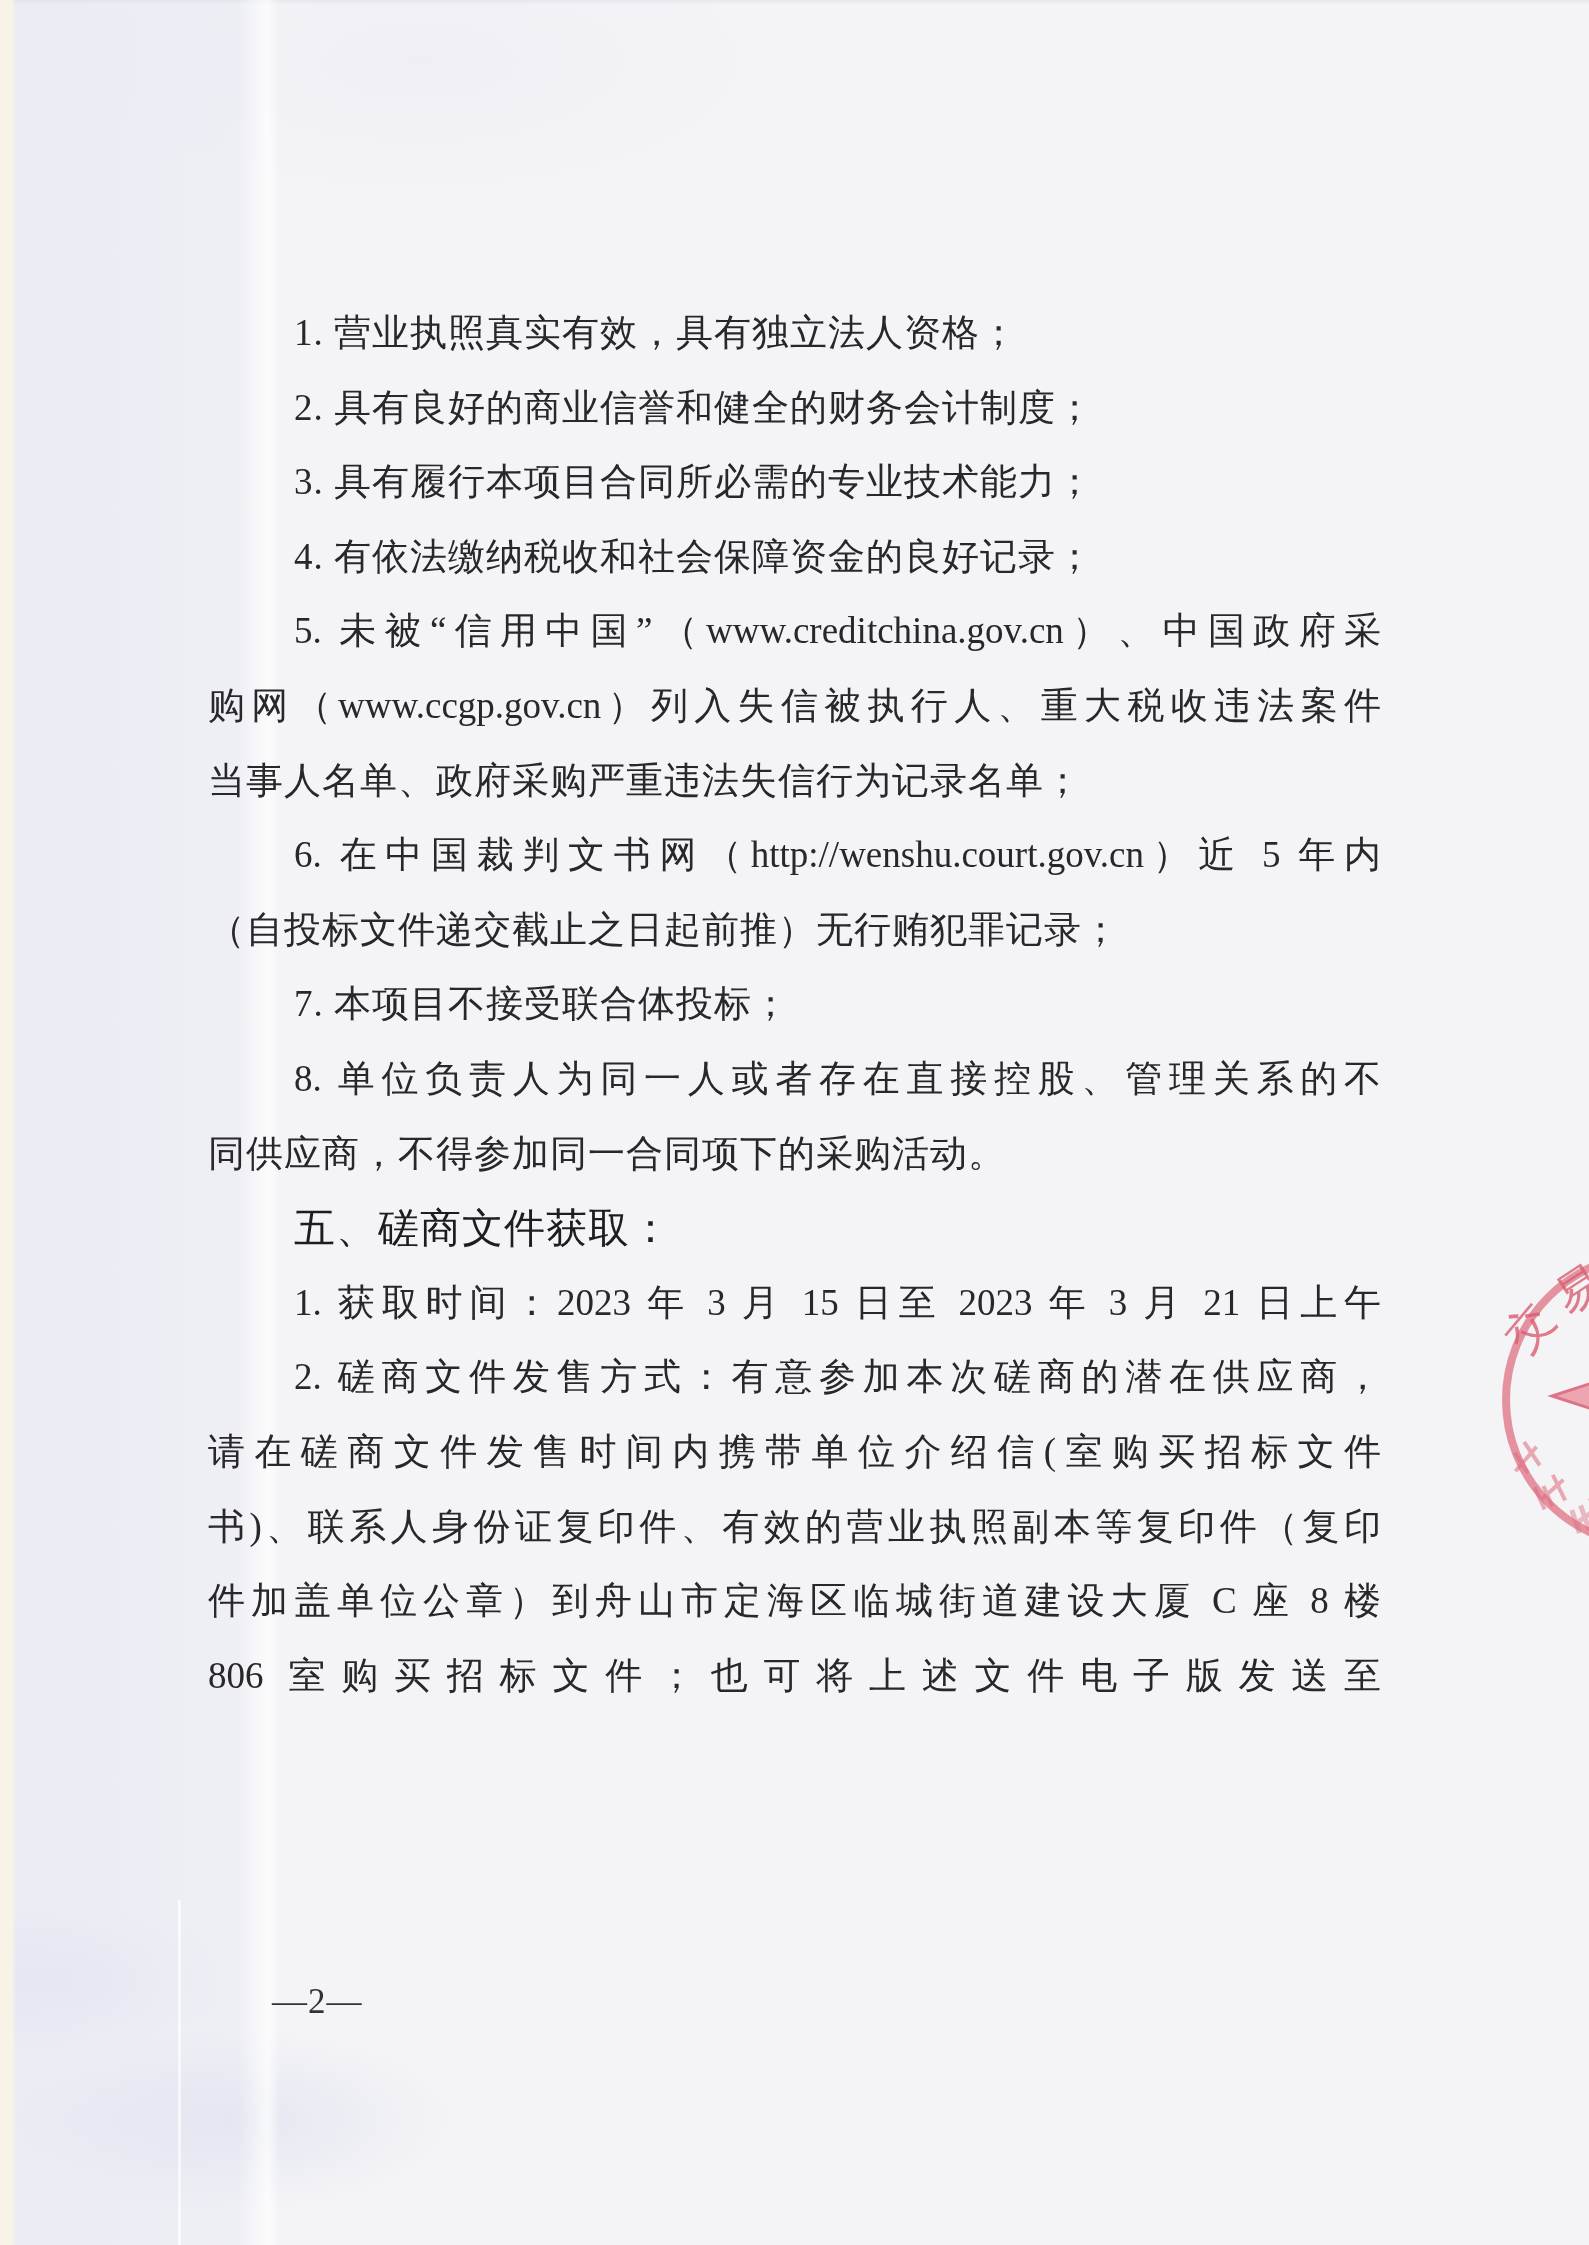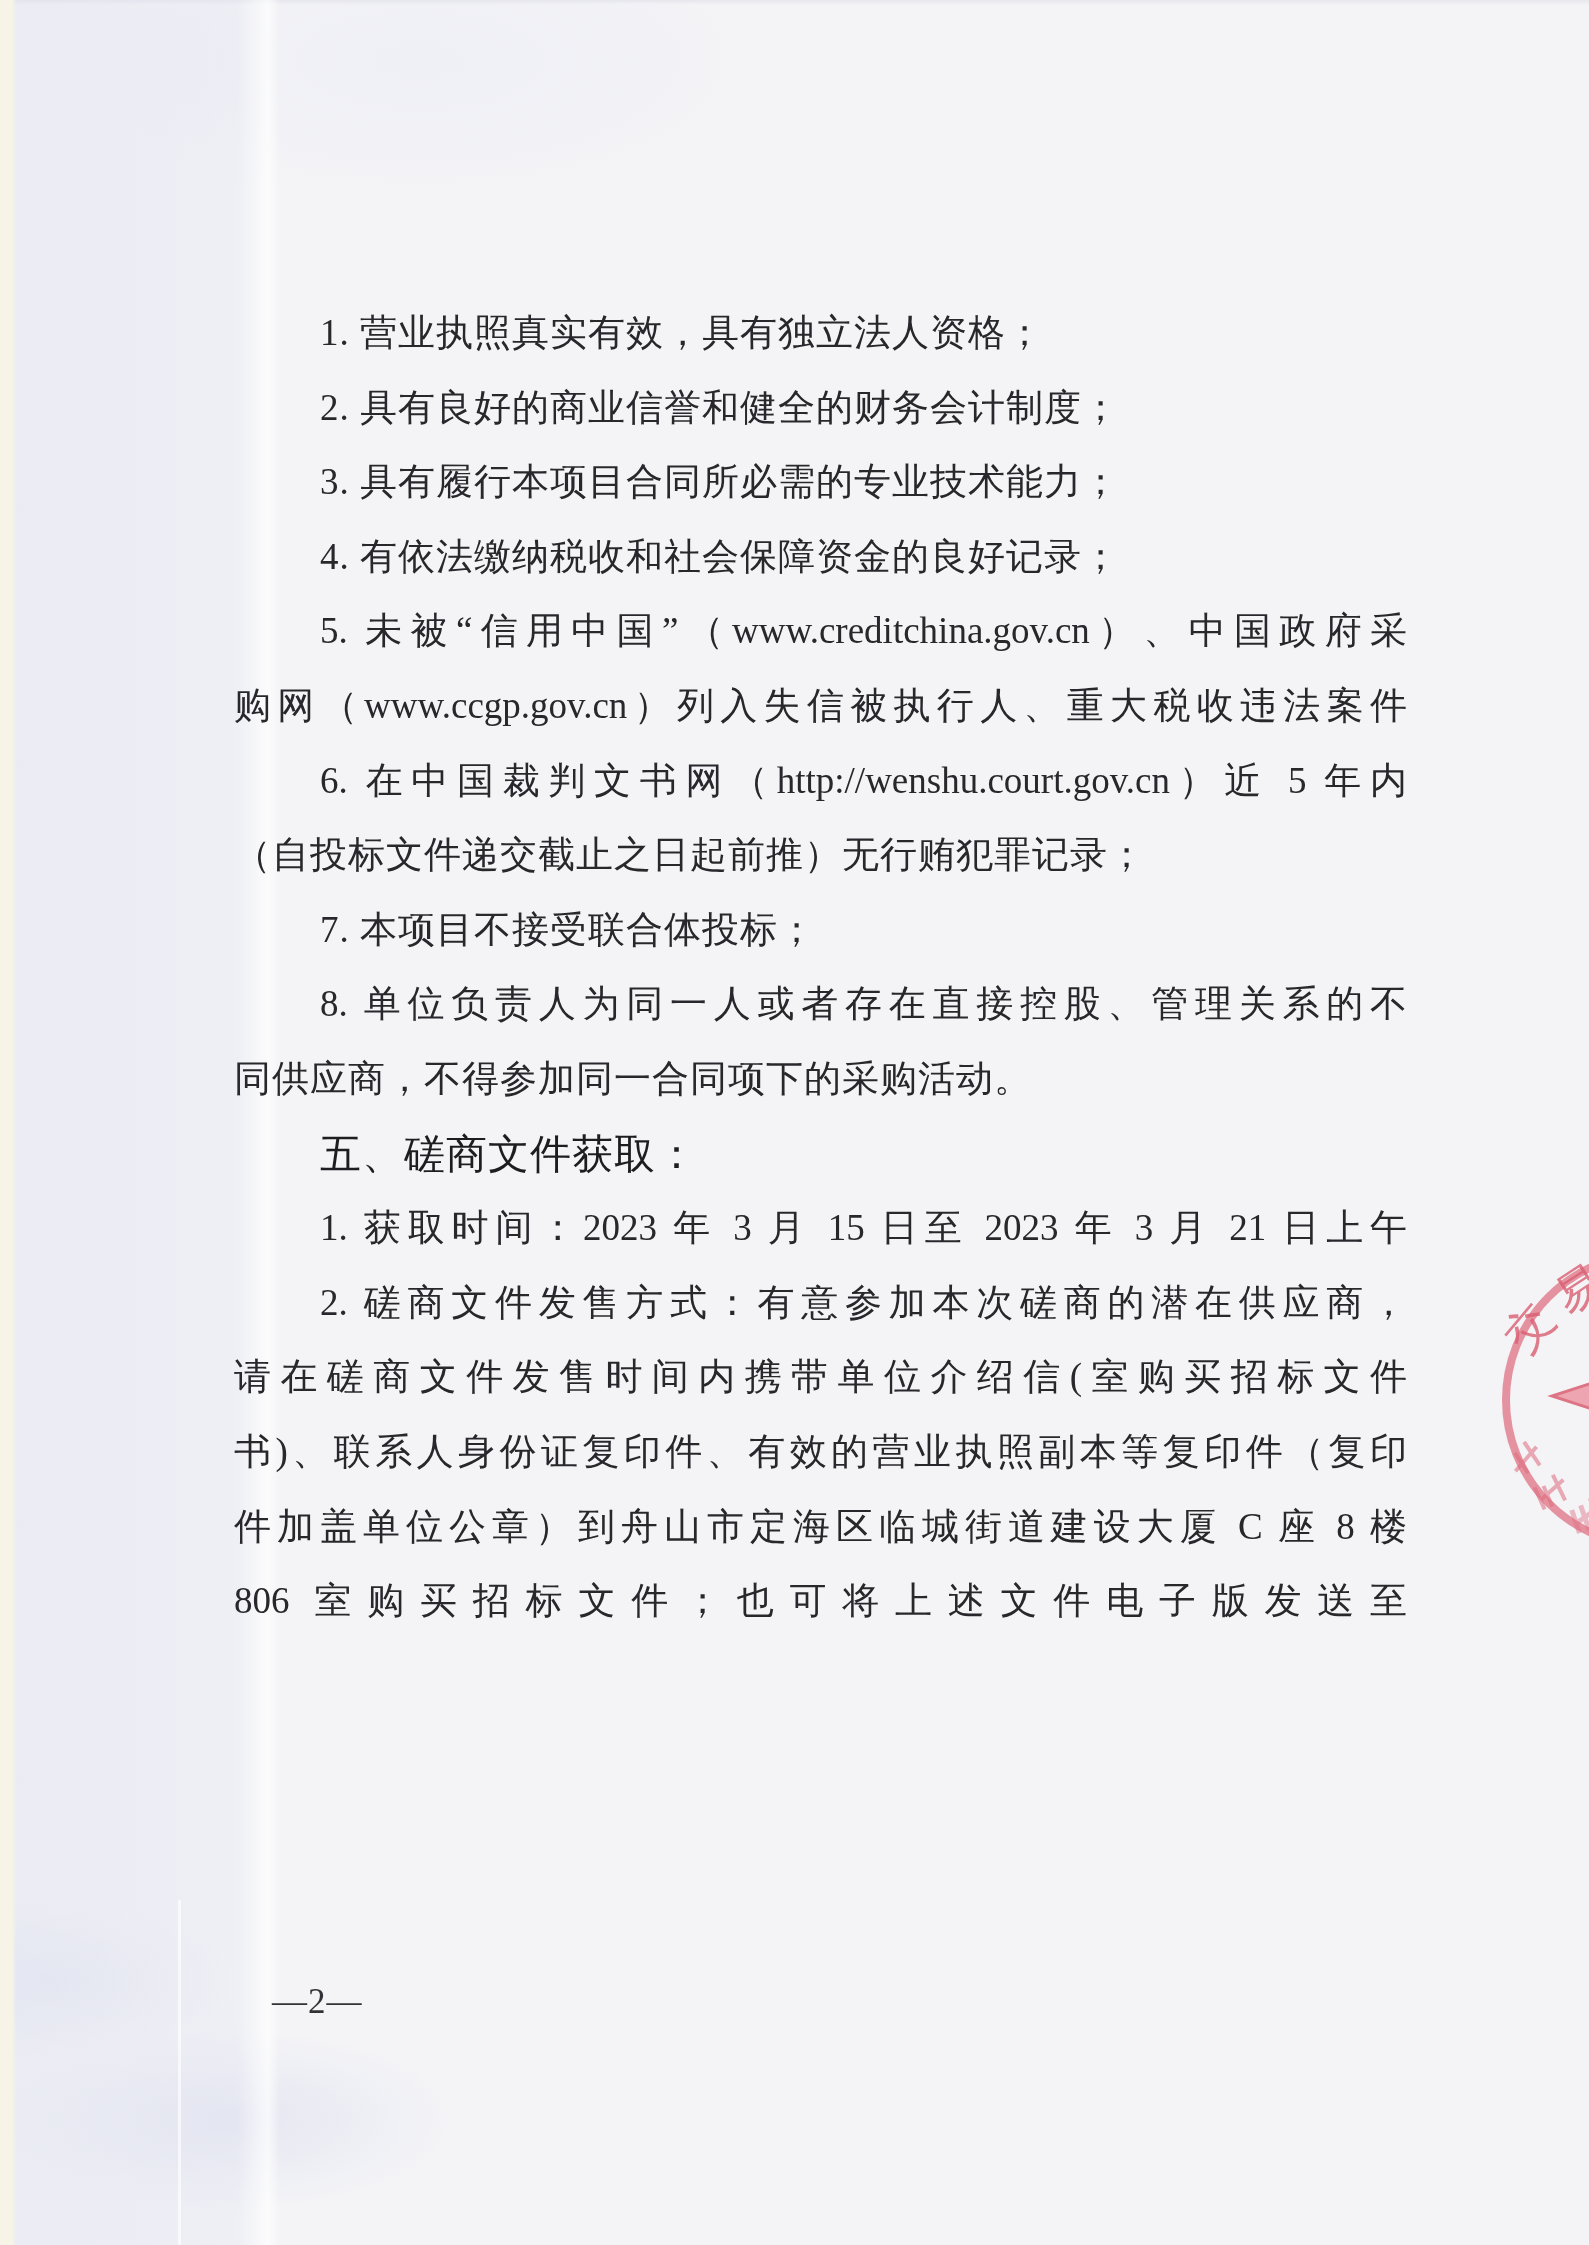--- a/index.html
+++ b/index.html
@@ -20,21 +20,21 @@
       radial-gradient(ellipse 320px 130px at 230px 2120px,rgba(209,213,233,0.45),rgba(209,213,233,0) 70%),
       radial-gradient(ellipse 260px 110px at 50px 1980px,rgba(213,217,236,0.38),rgba(213,217,236,0) 70%),
       radial-gradient(ellipse 500px 200px at 420px 60px,rgba(222,224,240,0.25),rgba(222,224,240,0) 70%),
       linear-gradient(180deg,rgba(205,206,216,0.35) 0px,rgba(205,206,216,0) 5px);
   }
   .crease{
     position:absolute;left:178px;top:1900px;width:3px;height:345px;
     background:rgba(255,255,255,0.65);pointer-events:none;
   }
   .text-block{
-    position:absolute;left:234px;top:296px;width:1173px;
+    position:absolute;left:208px;top:296px;width:1173px;
     font-size:37px;line-height:74.6px;
   }
   .line{letter-spacing:1px;}
   .line.just{text-align:justify;text-align-last:justify;letter-spacing:0;}
   .line.ind{text-indent:86px;}
   .line.head{
     font-family:"Liberation Sans","DejaVu Sans",sans-serif;
     font-weight:400;font-size:41px;letter-spacing:1px;color:#1d1c20;
   }
   .pagenum{
@@ -50,20 +50,21 @@
 
   <div class="crease"></div>
 
   <div class="text-block">
     <div class="line ind">1. 营业执照真实有效，具有独立法人资格；</div>
     <div class="line ind">2. 具有良好的商业信誉和健全的财务会计制度；</div>
     <div class="line ind">3. 具有履行本项目合同所必需的专业技术能力；</div>
     <div class="line ind">4. 有依法缴纳税收和社会保障资金的良好记录；</div>
     <div class="line ind just">5. 未被“信用中国”（www.creditchina.gov.cn）、中国政府采</div>
     <div class="line just">购网（www.ccgp.gov.cn）列入失信被执行人、重大税收违法案件</div>
+    <div class="line">当事人名单、政府采购严重违法失信行为记录名单；</div>
     <div class="line ind just">6. 在中国裁判文书网（http://wenshu.court.gov.cn）近 5 年内</div>
     <div class="line">（自投标文件递交截止之日起前推）无行贿犯罪记录；</div>
     <div class="line ind">7. 本项目不接受联合体投标；</div>
     <div class="line ind just">8. 单位负责人为同一人或者存在直接控股、管理关系的不</div>
     <div class="line">同供应商，不得参加同一合同项下的采购活动。</div>
     <div class="line ind head">五、磋商文件获取：</div>
     <div class="line ind just">1. 获取时间：2023 年 3 月 15 日至 2023 年 3 月 21 日上午</div>
     <div class="line ind just">2. 磋商文件发售方式：有意参加本次磋商的潜在供应商，</div>
     <div class="line just">请在磋商文件发售时间内携带单位介绍信(室购买招标文件</div>
     <div class="line just">书)、联系人身份证复印件、有效的营业执照副本等复印件（复印</div>

